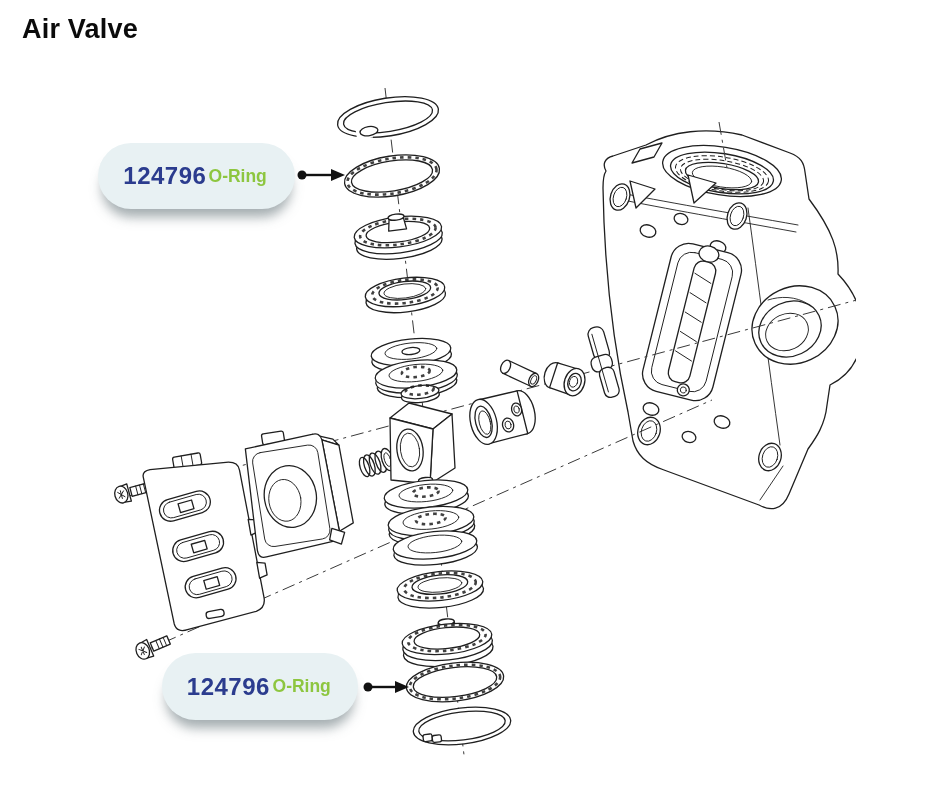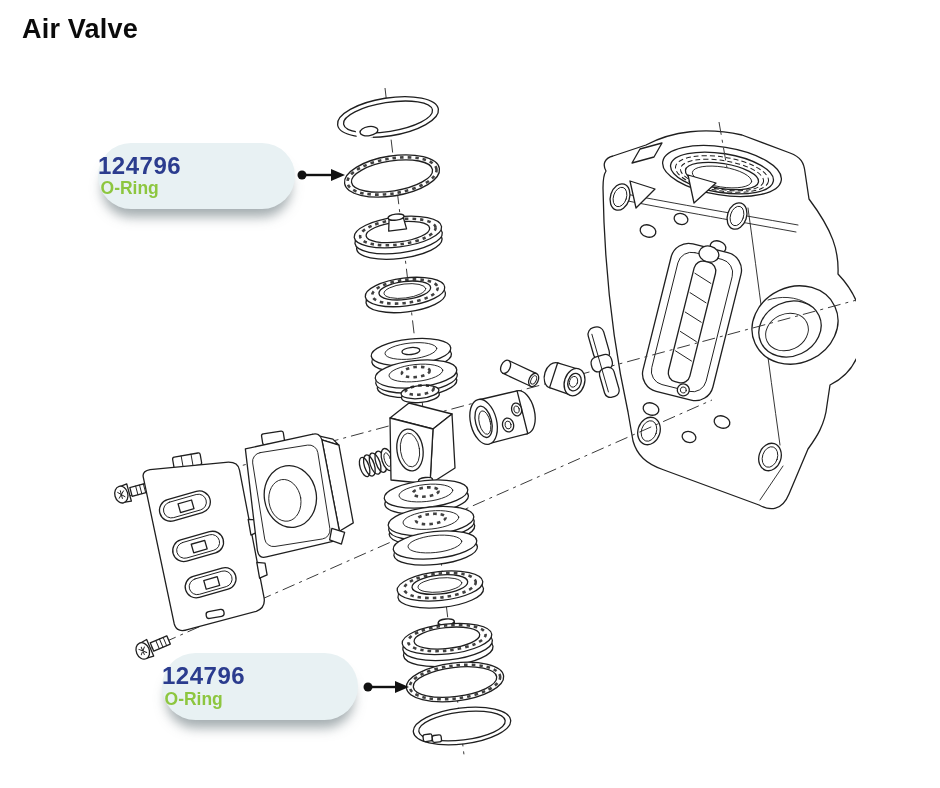--- a/index.html
+++ b/index.html
@@ -2,21 +2,21 @@
 <html><head>
 <meta charset="utf-8">
 <style>
   html,body{margin:0;padding:0;background:#ffffff;}
   body{font-family:"Liberation Sans", sans-serif;}
   #stage{position:relative;width:856px;height:788px;background:#fff;overflow:hidden;}
   #diagram-svg{position:absolute;left:0;top:0;}
   .page-title{position:absolute;left:22px;top:14px;font-size:27px;font-weight:800;
     color:#0b0b0b;letter-spacing:.2px;}
   .callout{position:absolute;border-radius:999px;background:#e8f1f3;
-    display:flex;flex-direction:column;align-items:flex-start;justify-content:center;
+    display:flex;flex-direction:row;align-items:center;justify-content:center;
     box-shadow:0 12px 12px -4px rgba(90,105,112,.55);cursor:pointer;}
   #callout-top{left:98px;top:143px;width:197px;height:66px;}
   #callout-bottom{left:162px;top:653px;width:196px;height:67px;}
   .part-number{color:#2b3c8e;font-weight:800;font-size:24px;line-height:1.05;letter-spacing:.5px;}
   .part-name{color:#8dc63f;font-weight:800;font-size:19px;line-height:1.1;transform:scaleX(.92);}
   svg .ln{fill:#ffffff;stroke:#1f1f1f;stroke-width:1.3;stroke-linejoin:round;stroke-linecap:round;}
   svg .nf{fill:none;stroke:#1f1f1f;stroke-width:1.3;stroke-linejoin:round;stroke-linecap:round;}
   svg .thin{stroke-width:.9;}
   svg .knurl{fill:none;stroke:#1f1f1f;stroke-width:2.6;stroke-dasharray:3.5 4;opacity:.85;}
   svg .dashthread{fill:none;stroke:#1f1f1f;stroke-width:1;stroke-dasharray:5 3;}

